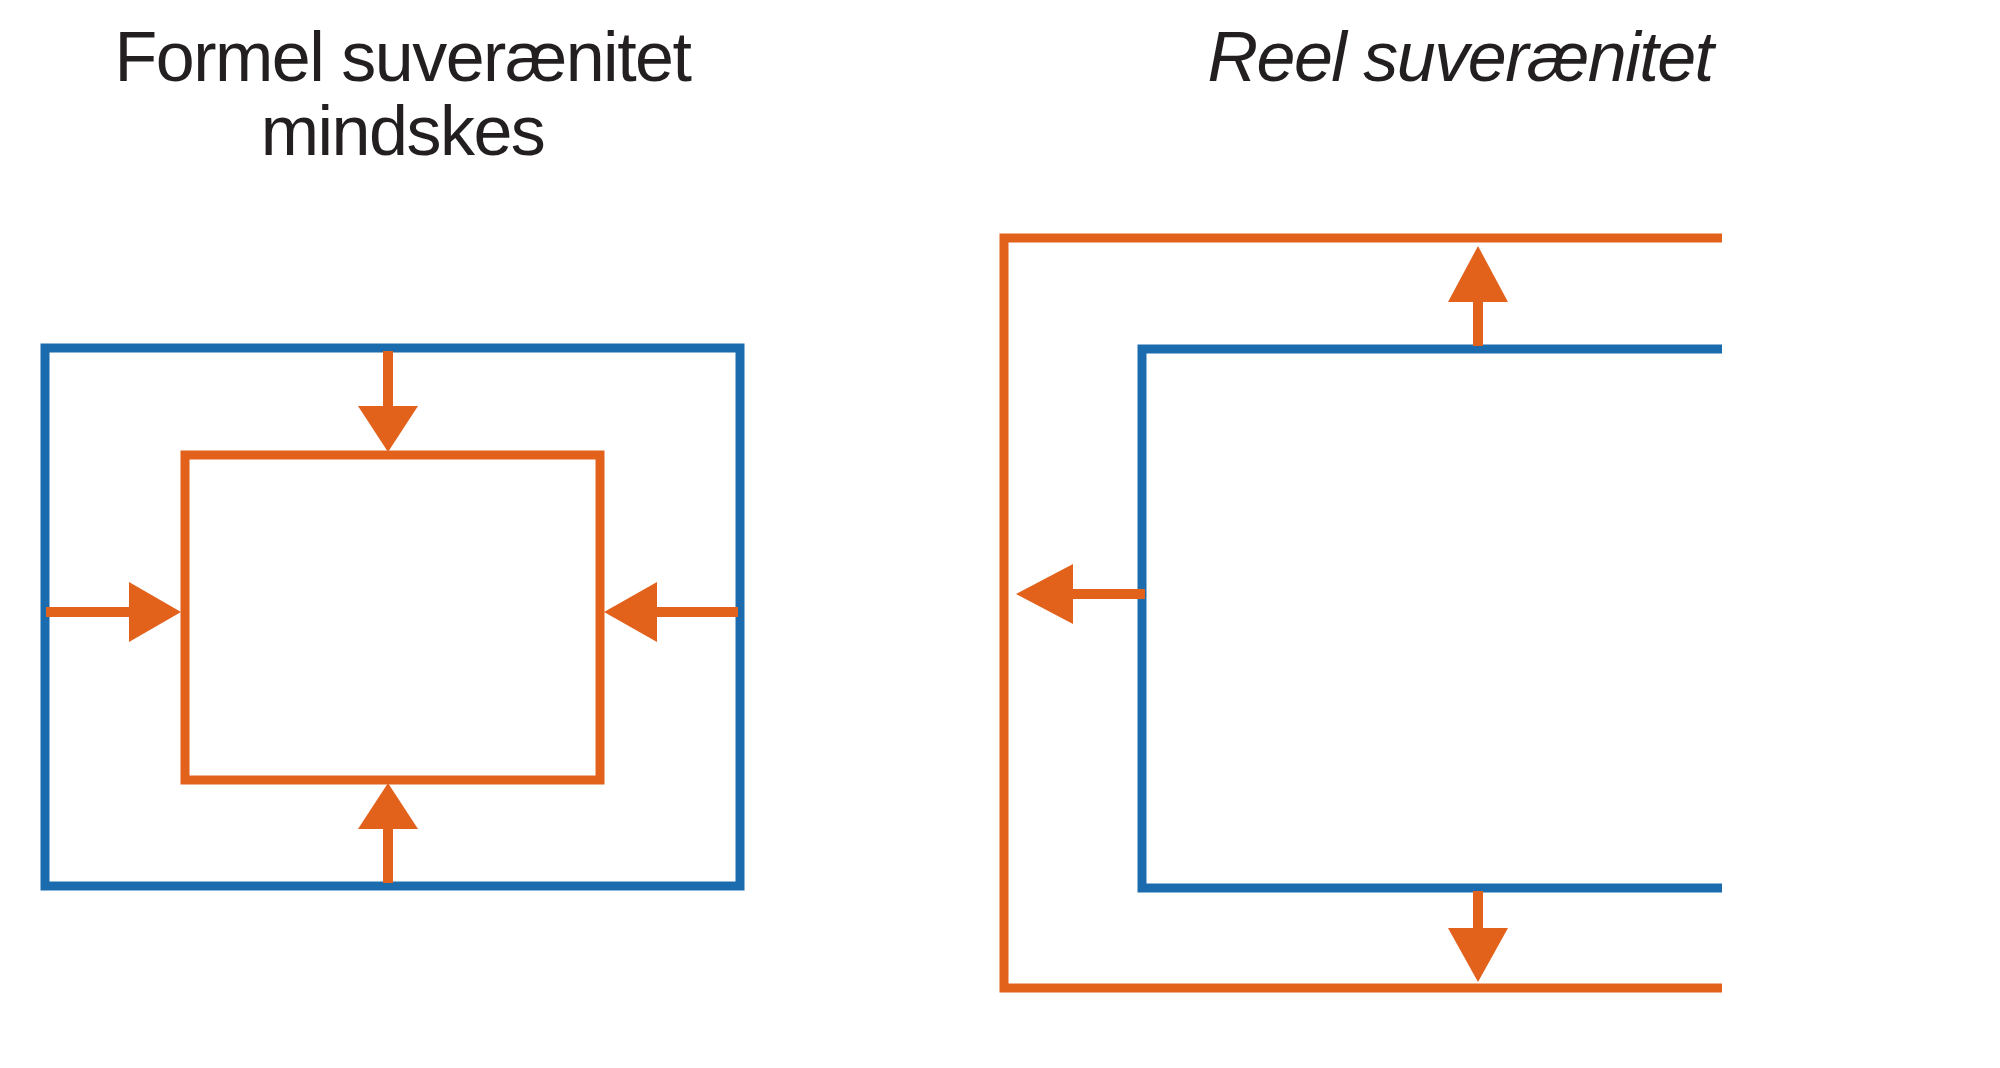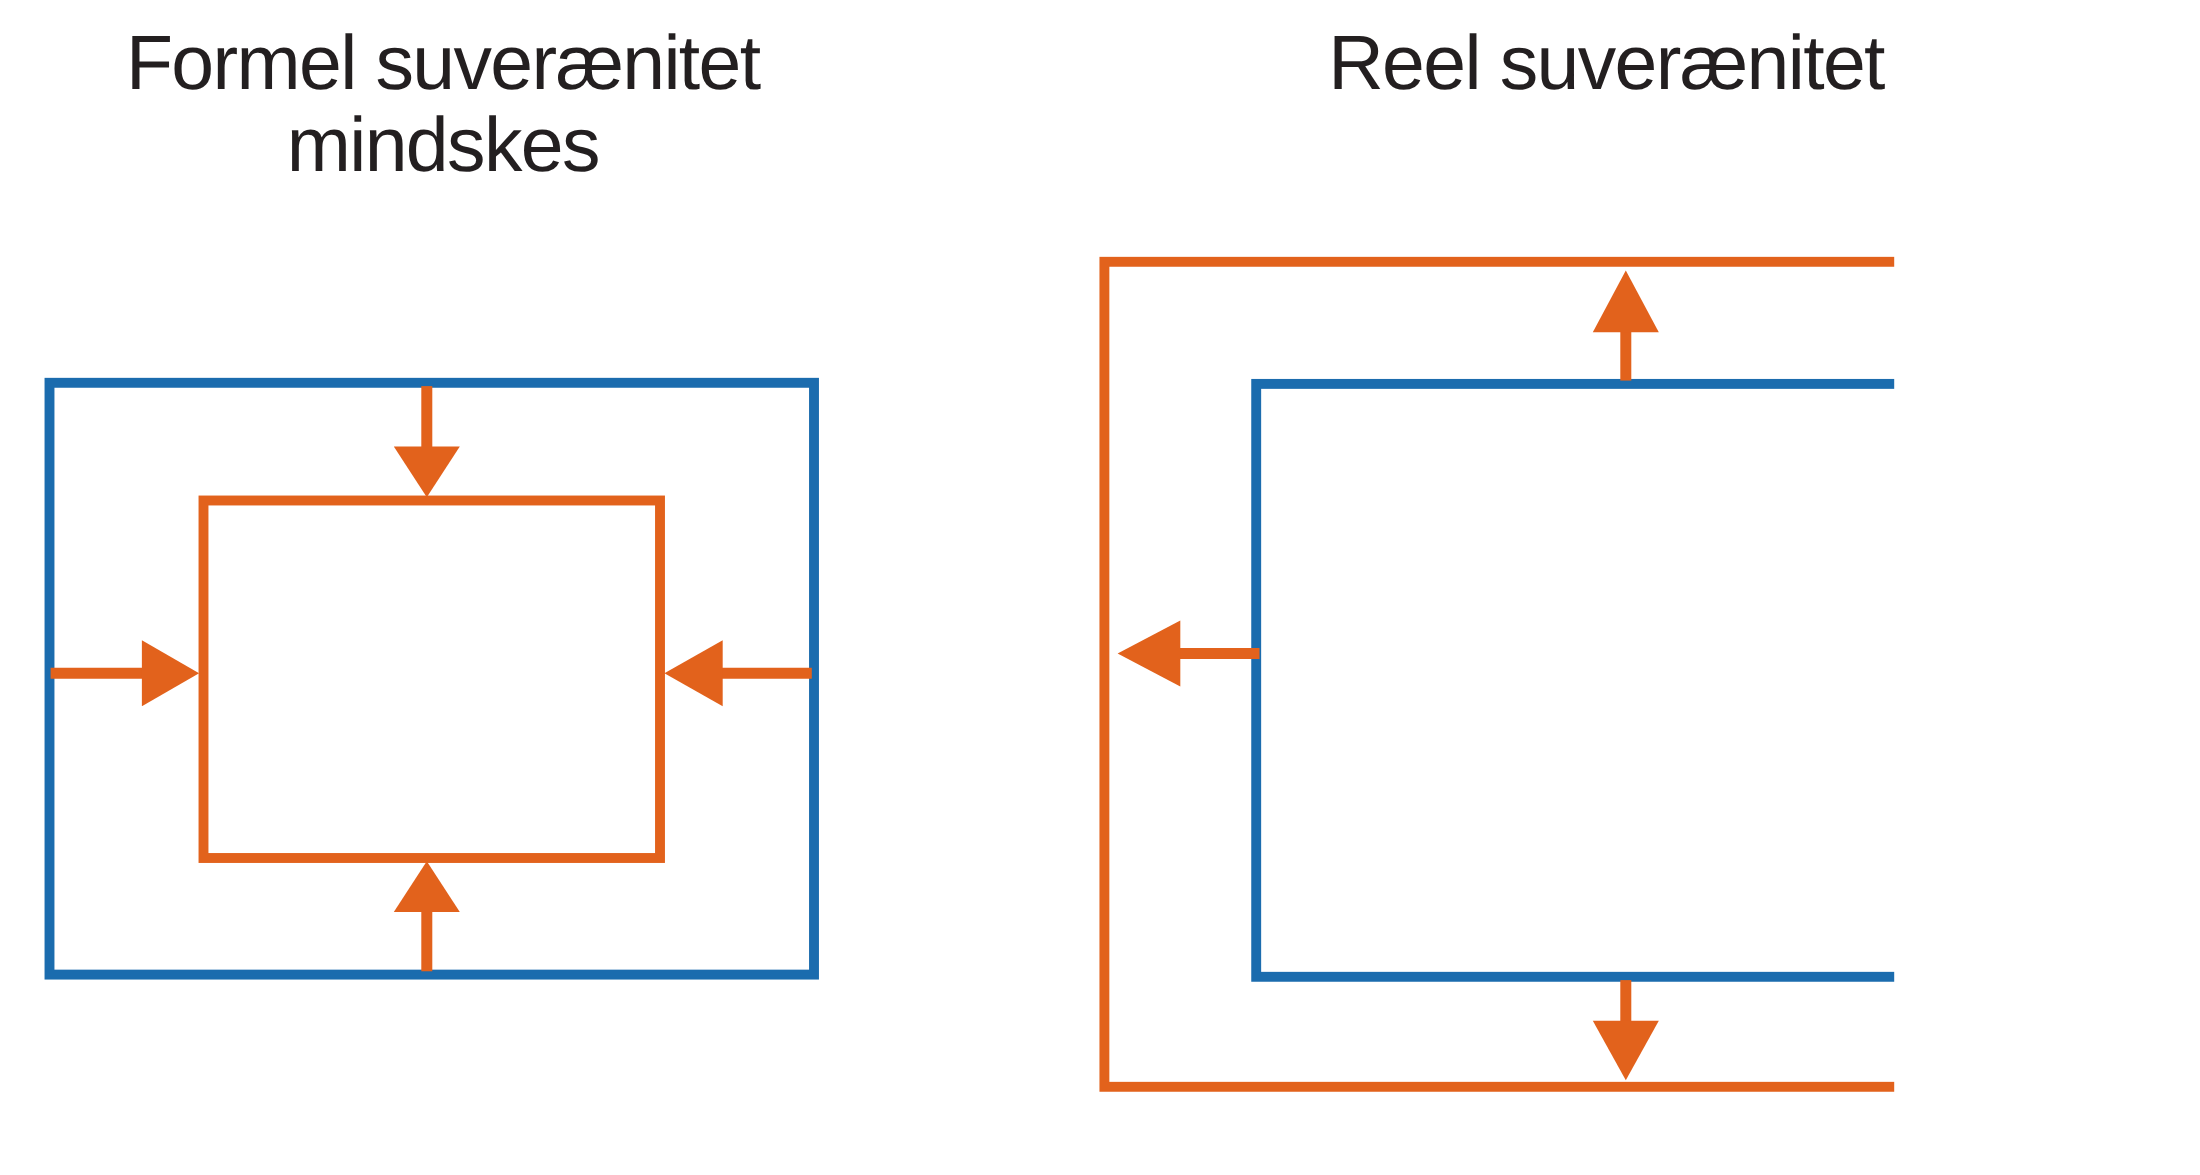--- a/index.html
+++ b/index.html
@@ -19,21 +19,21 @@
     position: absolute;
     top: 20px;
     text-align: center;
     color: #231f20;
     font-size: 70px;
     line-height: 74px;
     font-weight: 500;
     letter-spacing: -1.5px;
   }
   .panel-title.left  { left: 45px;  width: 715px; }
-  .panel-title.right { left: 985px; width: 950px; }
+  .panel-title.right { left: 985px; width: 950px; font-style: italic; }
   svg.diagram {
     position: absolute;
     left: 0;
     top: 0;
     width: 2000px;
     height: 1068px;
   }
   svg.diagram rect  { fill: none; }
 </style>
 </head>

